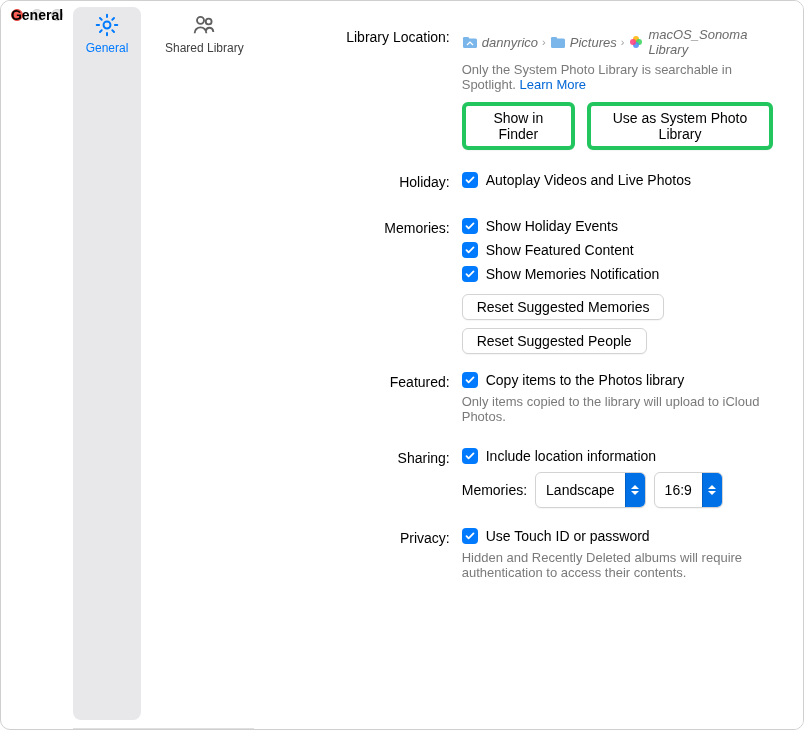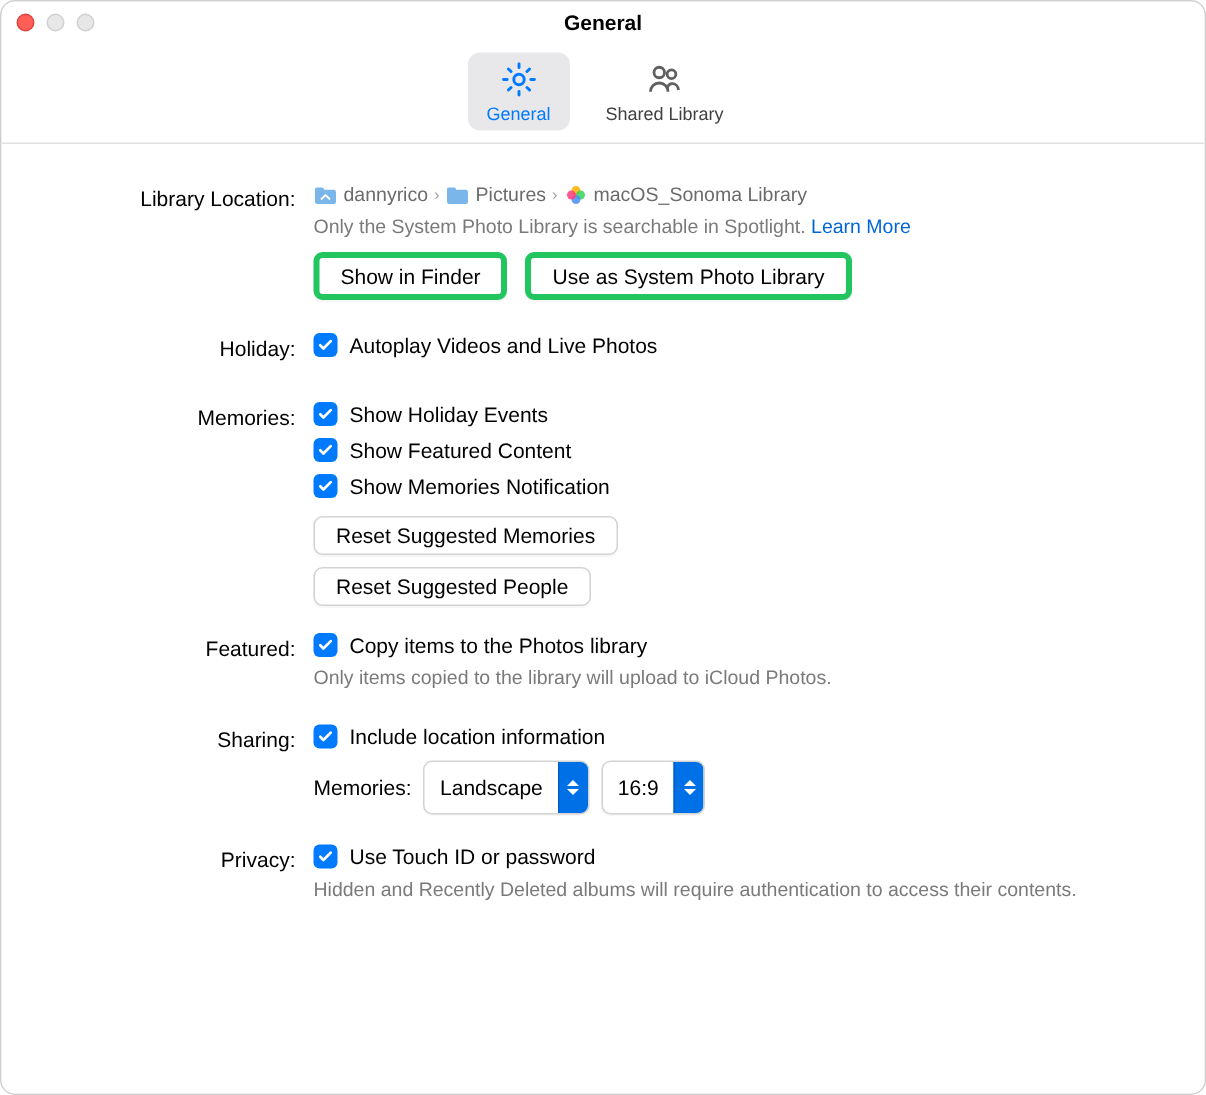--- a/index.html
+++ b/index.html
@@ -12,21 +12,20 @@
       font-size: 13px;
       color: #000;
     }
     .window {
       width: 100%;
       height: 100%;
       border: 1px solid #cfcfcf;
       border-radius: 10px;
       overflow: hidden;
       display: flex;
-      flex-direction: column;
     }
     .titlebar {
       height: 28px;
       display: flex;
       align-items: center;
       padding: 0 10px;
       position: relative;
       background: #ffffff;
     }
     .traffic-lights {
@@ -106,22 +105,23 @@
     }
     .breadcrumb {
       display: flex;
       align-items: center;
       gap: 4px;
       font-size: 13px;
       color: #6b6b6b;
     }
     .bc-seg {
       display: inline-flex;
-      align-items: flex-start;
+      align-items: center;
       gap: 4px;
+      font-style: italic;
     }
     .bc-chevron {
       color: #a0a0a0;
       font-size: 11px;
     }
     .folder-icon, .photos-icon, .home-icon {
       width: 16px; height: 16px;
       display: inline-flex;
       align-items: center;
       justify-content: center;

